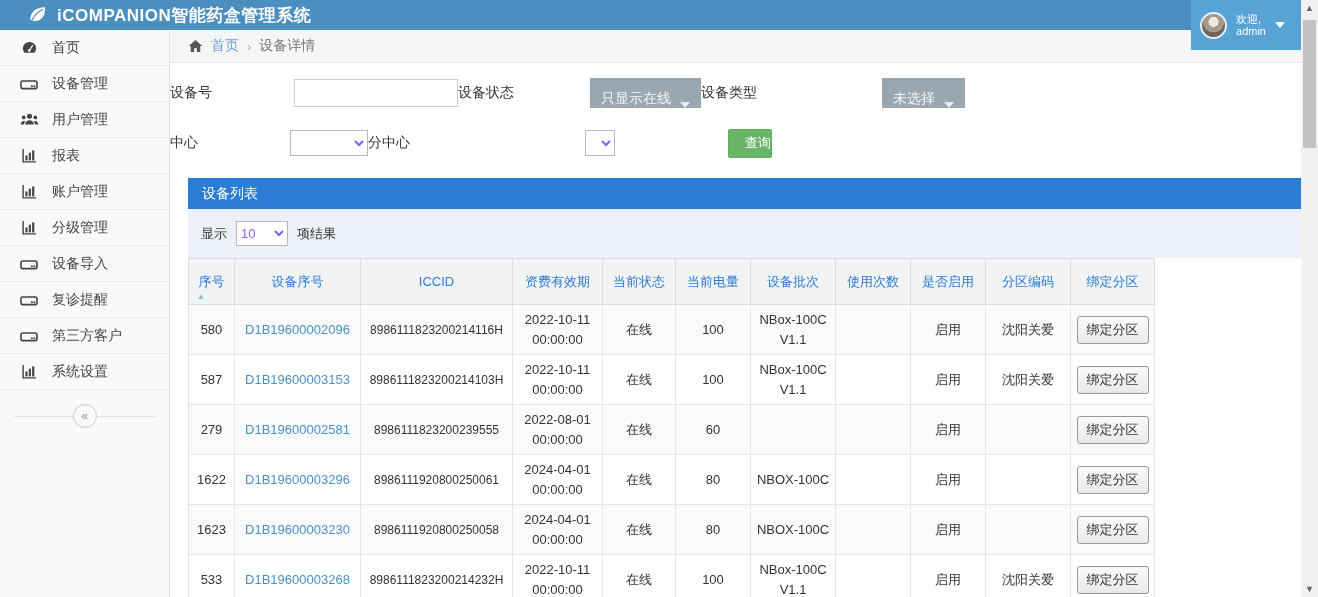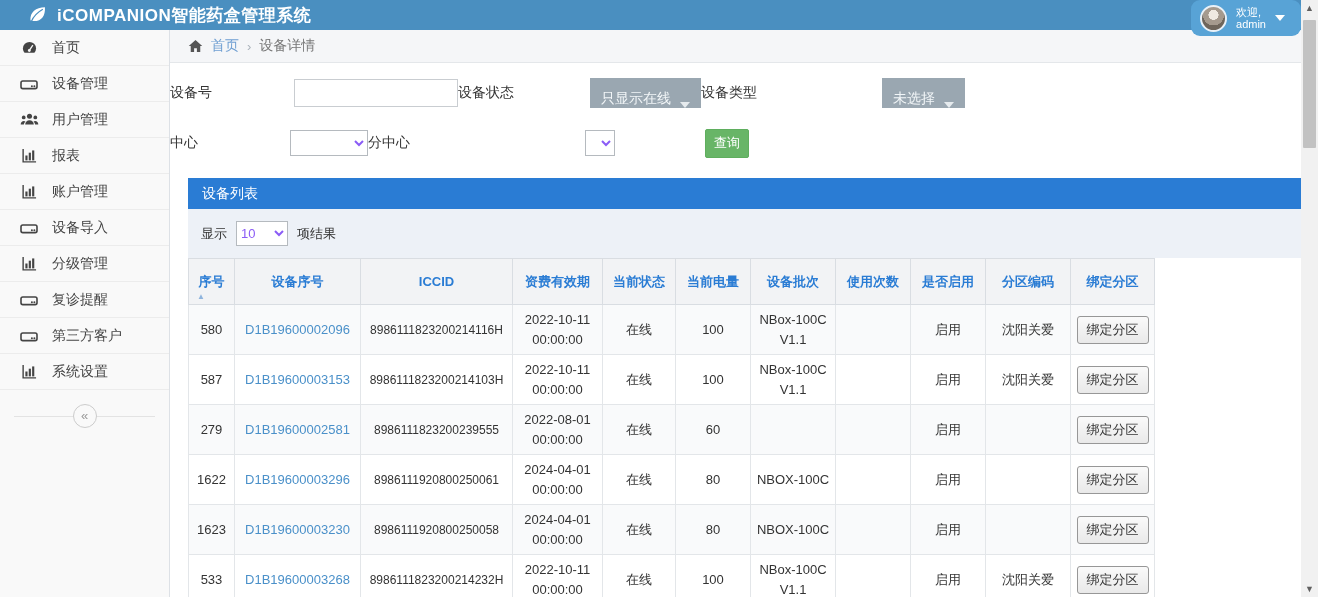--- a/index.html
+++ b/index.html
@@ -3,21 +3,21 @@
 <meta charset="utf-8">
 <style>
   * { margin:0; padding:0; box-sizing:border-box; }
   html,body { width:1318px; height:597px; overflow:hidden; }
   body { font-family:"Liberation Sans","DejaVu Sans",sans-serif; background:#fff; position:relative; font-size:14px; }
 
   
   .topbar { height:30px; background:#4a8fc0; display:flex; align-items:center; padding-left:27px; position:relative; z-index:2; }
   .logo { display:flex; align-items:flex-start; gap:9px; }
   .app-title { color:#fff; font-size:17px; font-weight:bold; letter-spacing:.5px; }
-  .user-block { position:absolute; right:17px; top:0; height:36px; background:#58a3d6; display:flex; align-items:center; gap:9px; padding:2px 16px 2px 9px; cursor:pointer;border-radius:9px; }
+  .user-block { position:absolute; right:17px; top:0; height:50px; background:#58a3d6; display:flex; align-items:center; gap:9px; padding:2px 16px 2px 9px; cursor:pointer; }
   .avatar { width:27px; height:27px; border-radius:50%; border:2px solid #e9f1f8; flex:0 0 auto;
             background: radial-gradient(circle at 50% 34%, #efe9e1 0 26%, #a59a8e 27% 55%, #6e655b 56% 80%, #555048 81%); }
   .welcome { color:#fff; font-size:11px; line-height:12px; white-space:nowrap; }
   .caret { width:0; height:0; border-left:5px solid transparent; border-right:5px solid transparent; border-top:6px solid #fff; }
 
   
   .layout { display:flex; height:567px; }
   .sidebar { width:170px; background:#f9f9f9; border-right:1px solid #dde1e6; flex:0 0 auto; }
   .side-item { display:flex; align-items:center; gap:13px; height:36px; padding-left:19px; border-bottom:1px solid #ececec; color:#444; font-size:14px; cursor:pointer; text-decoration:none; }
   .side-icon { width:20px; display:flex; justify-content:center; align-items:center; }
@@ -47,21 +47,21 @@
   .query-btn { background:#68b567; border:1px solid #5fae5e; color:#fff; width:44px; height:29px; font-size:13px; border-radius:2px; cursor:pointer; }
 
   
   .panel { margin:0 17px 0 18px; }
   .panel-head { background:#2a7cd4; color:#fff; height:31px; display:flex; align-items:center; padding-left:14px; font-size:14px; }
   .show-row { background:#edf1f7; height:49px; display:flex; align-items:center; padding-left:13px; gap:9px; font-size:13px; color:#333; }
   .sel-pagesize { width:52px; height:25px; }
 
   
   table { border-collapse:collapse; table-layout:fixed; width:966px; background:#fff; font-size:13px; color:#333; }
-  thead th { background:#f2f3f5; border:1px solid #d9dde2; color:#2a7cd4; font-weight:bold; height:46px; text-align:center; position:relative; padding:2px; cursor:pointer; }
+  thead th { background:#f2f3f5; border:1px solid #d9dde2; color:#2a7cd4; font-weight:normal; height:46px; text-align:center; position:relative; padding:2px; cursor:pointer; }
   .sort-asc { position:absolute; left:8px; bottom:3px; font-size:8px; color:#8fb4dd; }
   tbody td { border:1px solid #e3e6e9; text-align:center; padding:5px 3px; vertical-align:middle; line-height:1.5; }
   tbody tr { height:47px; }
   tbody tr:nth-child(odd) { background:#f9fafb; }
   .cell-iccid { font-size:12px; white-space:nowrap; }
   .serial-link { color:#4a90c9; text-decoration:none; }
   .bind-btn { background:linear-gradient(#fafafa,#e9e9e9); border:1px solid #979797; border-radius:3px; padding:4px 9px; font-size:13px; color:#333; cursor:pointer; }
 
   
   .vscroll { position:absolute; right:0; top:0; width:17px; height:597px; background:#f1f1f1; z-index:5; }
@@ -147,38 +147,38 @@
               <path d="M1.2 1v13.8H15" stroke="#444" stroke-width="1.5" fill="none"></path>
               <rect x="3.6" y="8" width="2.3" height="5.2" fill="#444"></rect>
               <rect x="7.2" y="5" width="2.3" height="8.2" fill="#444"></rect>
               <rect x="10.8" y="2.6" width="2.3" height="10.6" fill="#444"></rect>
             </svg>
           </span>
           <span class="side-label">账户管理</span>
         </a>
         <a class="side-item" href="#">
           <span class="side-icon">
-            <svg width="18" height="14" viewBox="0 0 18 14">
-              <rect x="1" y="4" width="16" height="7.6" rx="1.8" fill="none" stroke="#444" stroke-width="1.6"></rect>
-              <circle cx="11.9" cy="9.2" r="1" fill="#444"></circle>
-              <circle cx="14.4" cy="9.2" r="1" fill="#444"></circle>
-            </svg>
-          </span>
-          <span class="side-label">设备导入</span>
-        </a>
-        <a class="side-item" href="#">
-          <span class="side-icon">
             <svg width="15" height="15" viewBox="0 0 16 16">
               <path d="M1.2 1v13.8H15" stroke="#444" stroke-width="1.5" fill="none"></path>
               <rect x="3.6" y="8" width="2.3" height="5.2" fill="#444"></rect>
               <rect x="7.2" y="5" width="2.3" height="8.2" fill="#444"></rect>
               <rect x="10.8" y="2.6" width="2.3" height="10.6" fill="#444"></rect>
             </svg>
           </span>
           <span class="side-label">分级管理</span>
+        </a>
+        <a class="side-item" href="#">
+          <span class="side-icon">
+            <svg width="18" height="14" viewBox="0 0 18 14">
+              <rect x="1" y="4" width="16" height="7.6" rx="1.8" fill="none" stroke="#444" stroke-width="1.6"></rect>
+              <circle cx="11.9" cy="9.2" r="1" fill="#444"></circle>
+              <circle cx="14.4" cy="9.2" r="1" fill="#444"></circle>
+            </svg>
+          </span>
+          <span class="side-label">设备导入</span>
         </a>
         <a class="side-item" href="#">
           <span class="side-icon">
             <svg width="18" height="14" viewBox="0 0 18 14">
               <rect x="1" y="4" width="16" height="7.6" rx="1.8" fill="none" stroke="#444" stroke-width="1.6"></rect>
               <circle cx="11.9" cy="9.2" r="1" fill="#444"></circle>
               <circle cx="14.4" cy="9.2" r="1" fill="#444"></circle>
             </svg>
           </span>
           <span class="side-label">复诊提醒</span>
@@ -236,21 +236,21 @@
         <button class="gray-dd">
           <span>未选择</span>
           <span class="caret"></span>
         </button>
       </div>
       <div class="form-row">
         <span class="flabel short">中心</span>
         <select class="sel-center"></select>
         <span class="flabel" style="width:203px;">分中心</span>
         <select class="sel-sub"></select>
-        <button class="query-btn" style="margin-left:90px;">查询</button>
+        <button class="query-btn" style="margin-left:113px;text-align:right;">查询</button>
       </div>
     </div>
 
     <div class="panel">
       <div class="panel-head">设备列表</div>
       <div class="show-row">
         <span>显示</span>
         <select class="sel-pagesize"><option>10</option></select>
         <span>项结果</span>
       </div>

